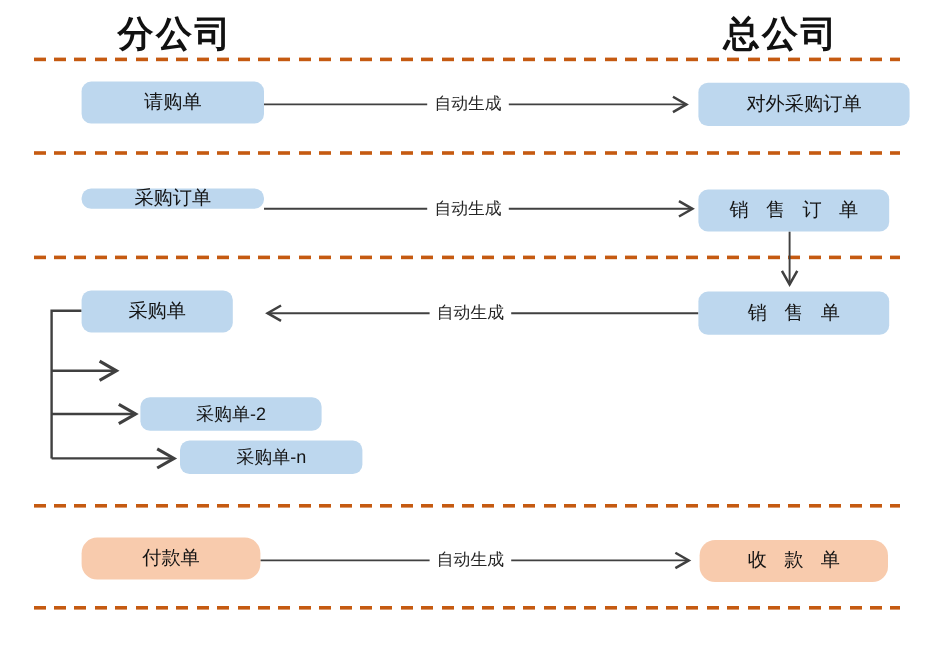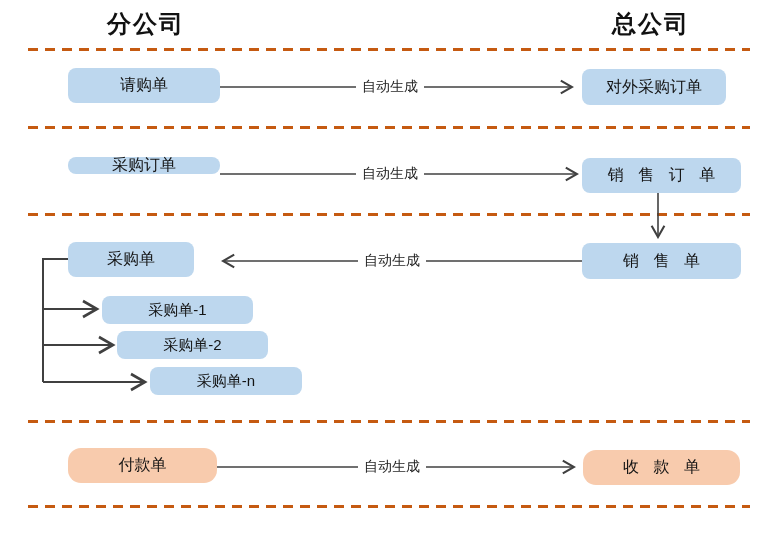--- a/index.html
+++ b/index.html
@@ -16,21 +16,21 @@
     left: 0; top: 0;
     z-index: 1;
   }
   .lines line, .lines polyline {
     stroke: var(--line, #404040);
     fill: none;
   }
   .col-header {
     position: absolute;
     transform: translateX(-50%);
-    font-size: 24px;
+    font-size: 30px;
     font-weight: bold;
     color: #111111;
     letter-spacing: 2px;
     white-space: nowrap;
     z-index: 2;
   }
   .divider {
     position: absolute;
     left: 28px;
     width: 722px;
@@ -96,26 +96,25 @@
 
   <div class="divider" style="top:48px;"></div>
   <div class="divider" style="top:126px;"></div>
   <div class="divider" style="top:213px;"></div>
   <div class="divider" style="top:420px;"></div>
   <div class="divider" style="top:505px;"></div>
 
   <div class="node blue" style="left:68px; top:68px; width:152px; height:35px;">请购单</div>
   <div class="node blue" style="left:68px; top:157px; width:152px; height:17px;">采购订单</div>
   <div class="node blue" style="left:68px; top:242px; width:126px; height:35px;">采购单</div>
-  <div class="node blue small" style="left:102px; top:296px; width:151px; height:28px;">采购单-1</div>
   <div class="node blue small" style="left:117px; top:331px; width:151px; height:28px;">采购单-2</div>
   <div class="node blue small" style="left:150px; top:367px; width:152px; height:28px;">采购单-n</div>
   <div class="node orange" style="left:68px; top:448px; width:149px; height:35px;">付款单</div>
 
-  <div class="node blue" style="left:582px; top:69px; width:144px; height:36px;">对外采购订单</div>
+  <div class="node blue" style="left:582px; top:69px; width:176px; height:36px;">对外采购订单</div>
   <div class="node blue spaced" style="left:582px; top:158px; width:154px; height:35px;text-align:center;">销 售 订 单</div>
   <div class="node blue spaced" style="left:582px; top:243px; width:154px; height:36px;">销 售 单</div>
   <div class="node orange spaced" style="left:583px; top:450px; width:152px; height:35px;">收 款 单</div>
 
   <div class="conn-label" style="left:390px; top:87px;">自动生成</div>
   <div class="conn-label" style="left:390px; top:174px;">自动生成</div>
   <div class="conn-label" style="left:392px; top:261px;">自动生成</div>
   <div class="conn-label" style="left:392px; top:467px;">自动生成</div>
 
 </div>

